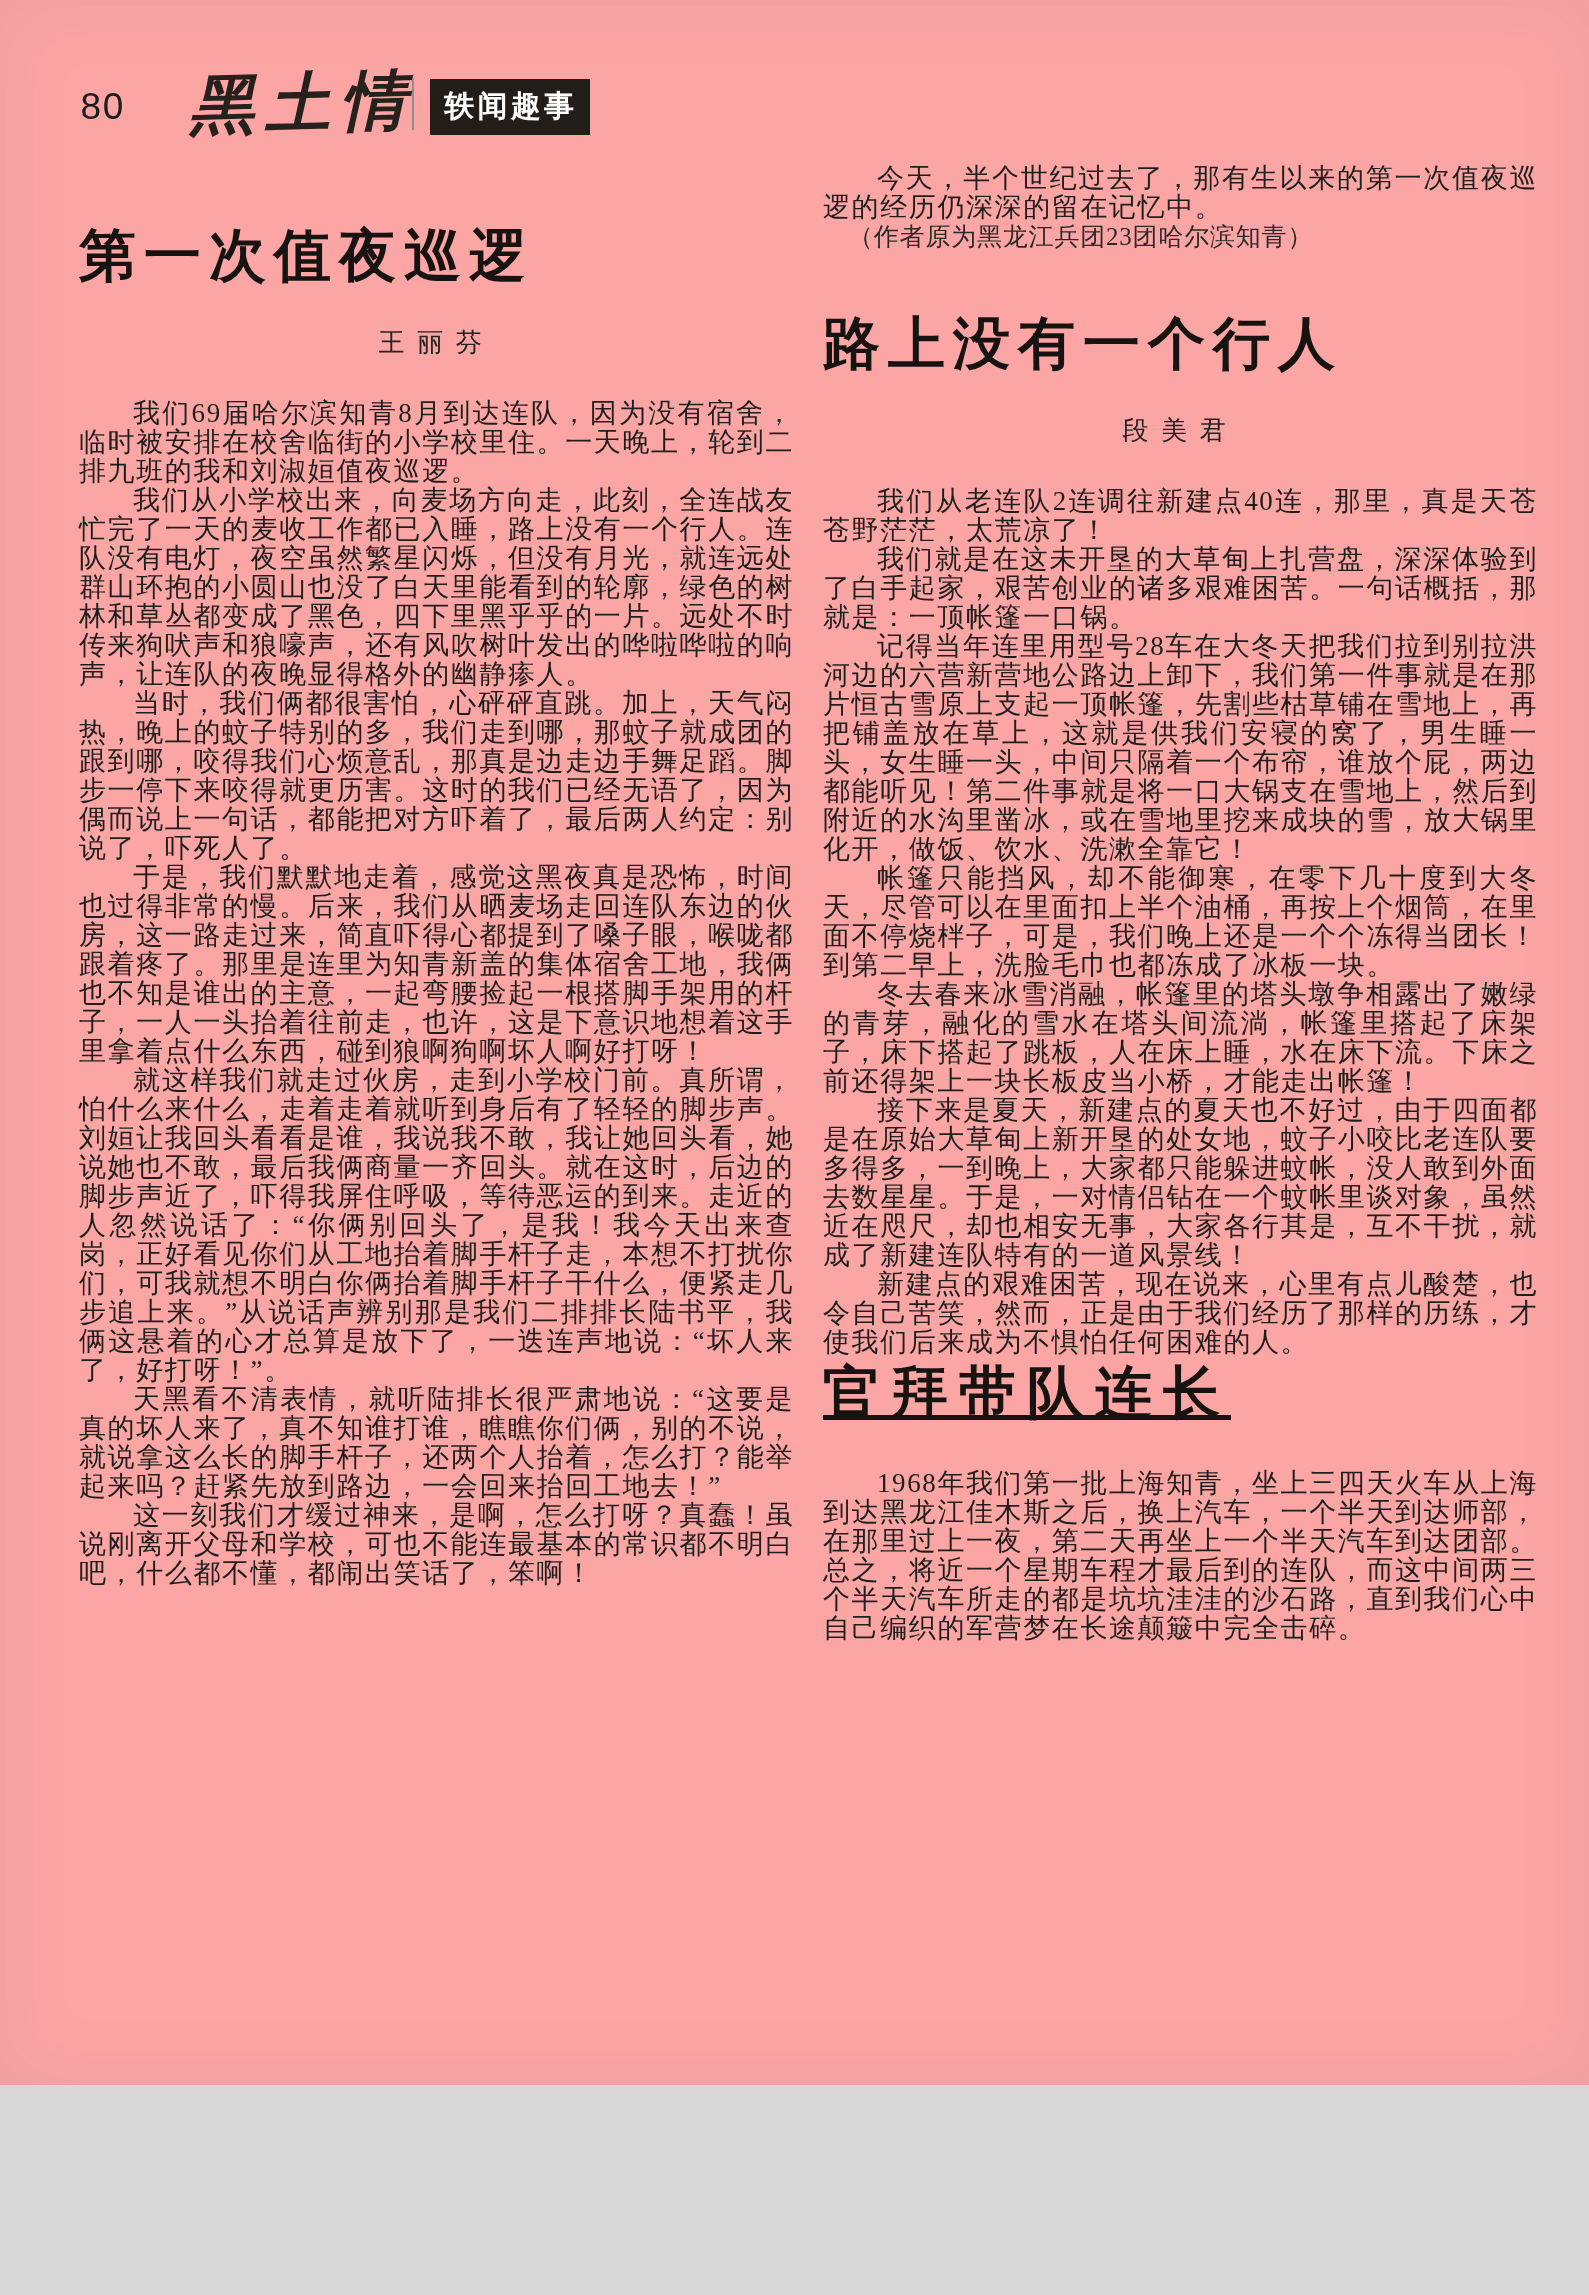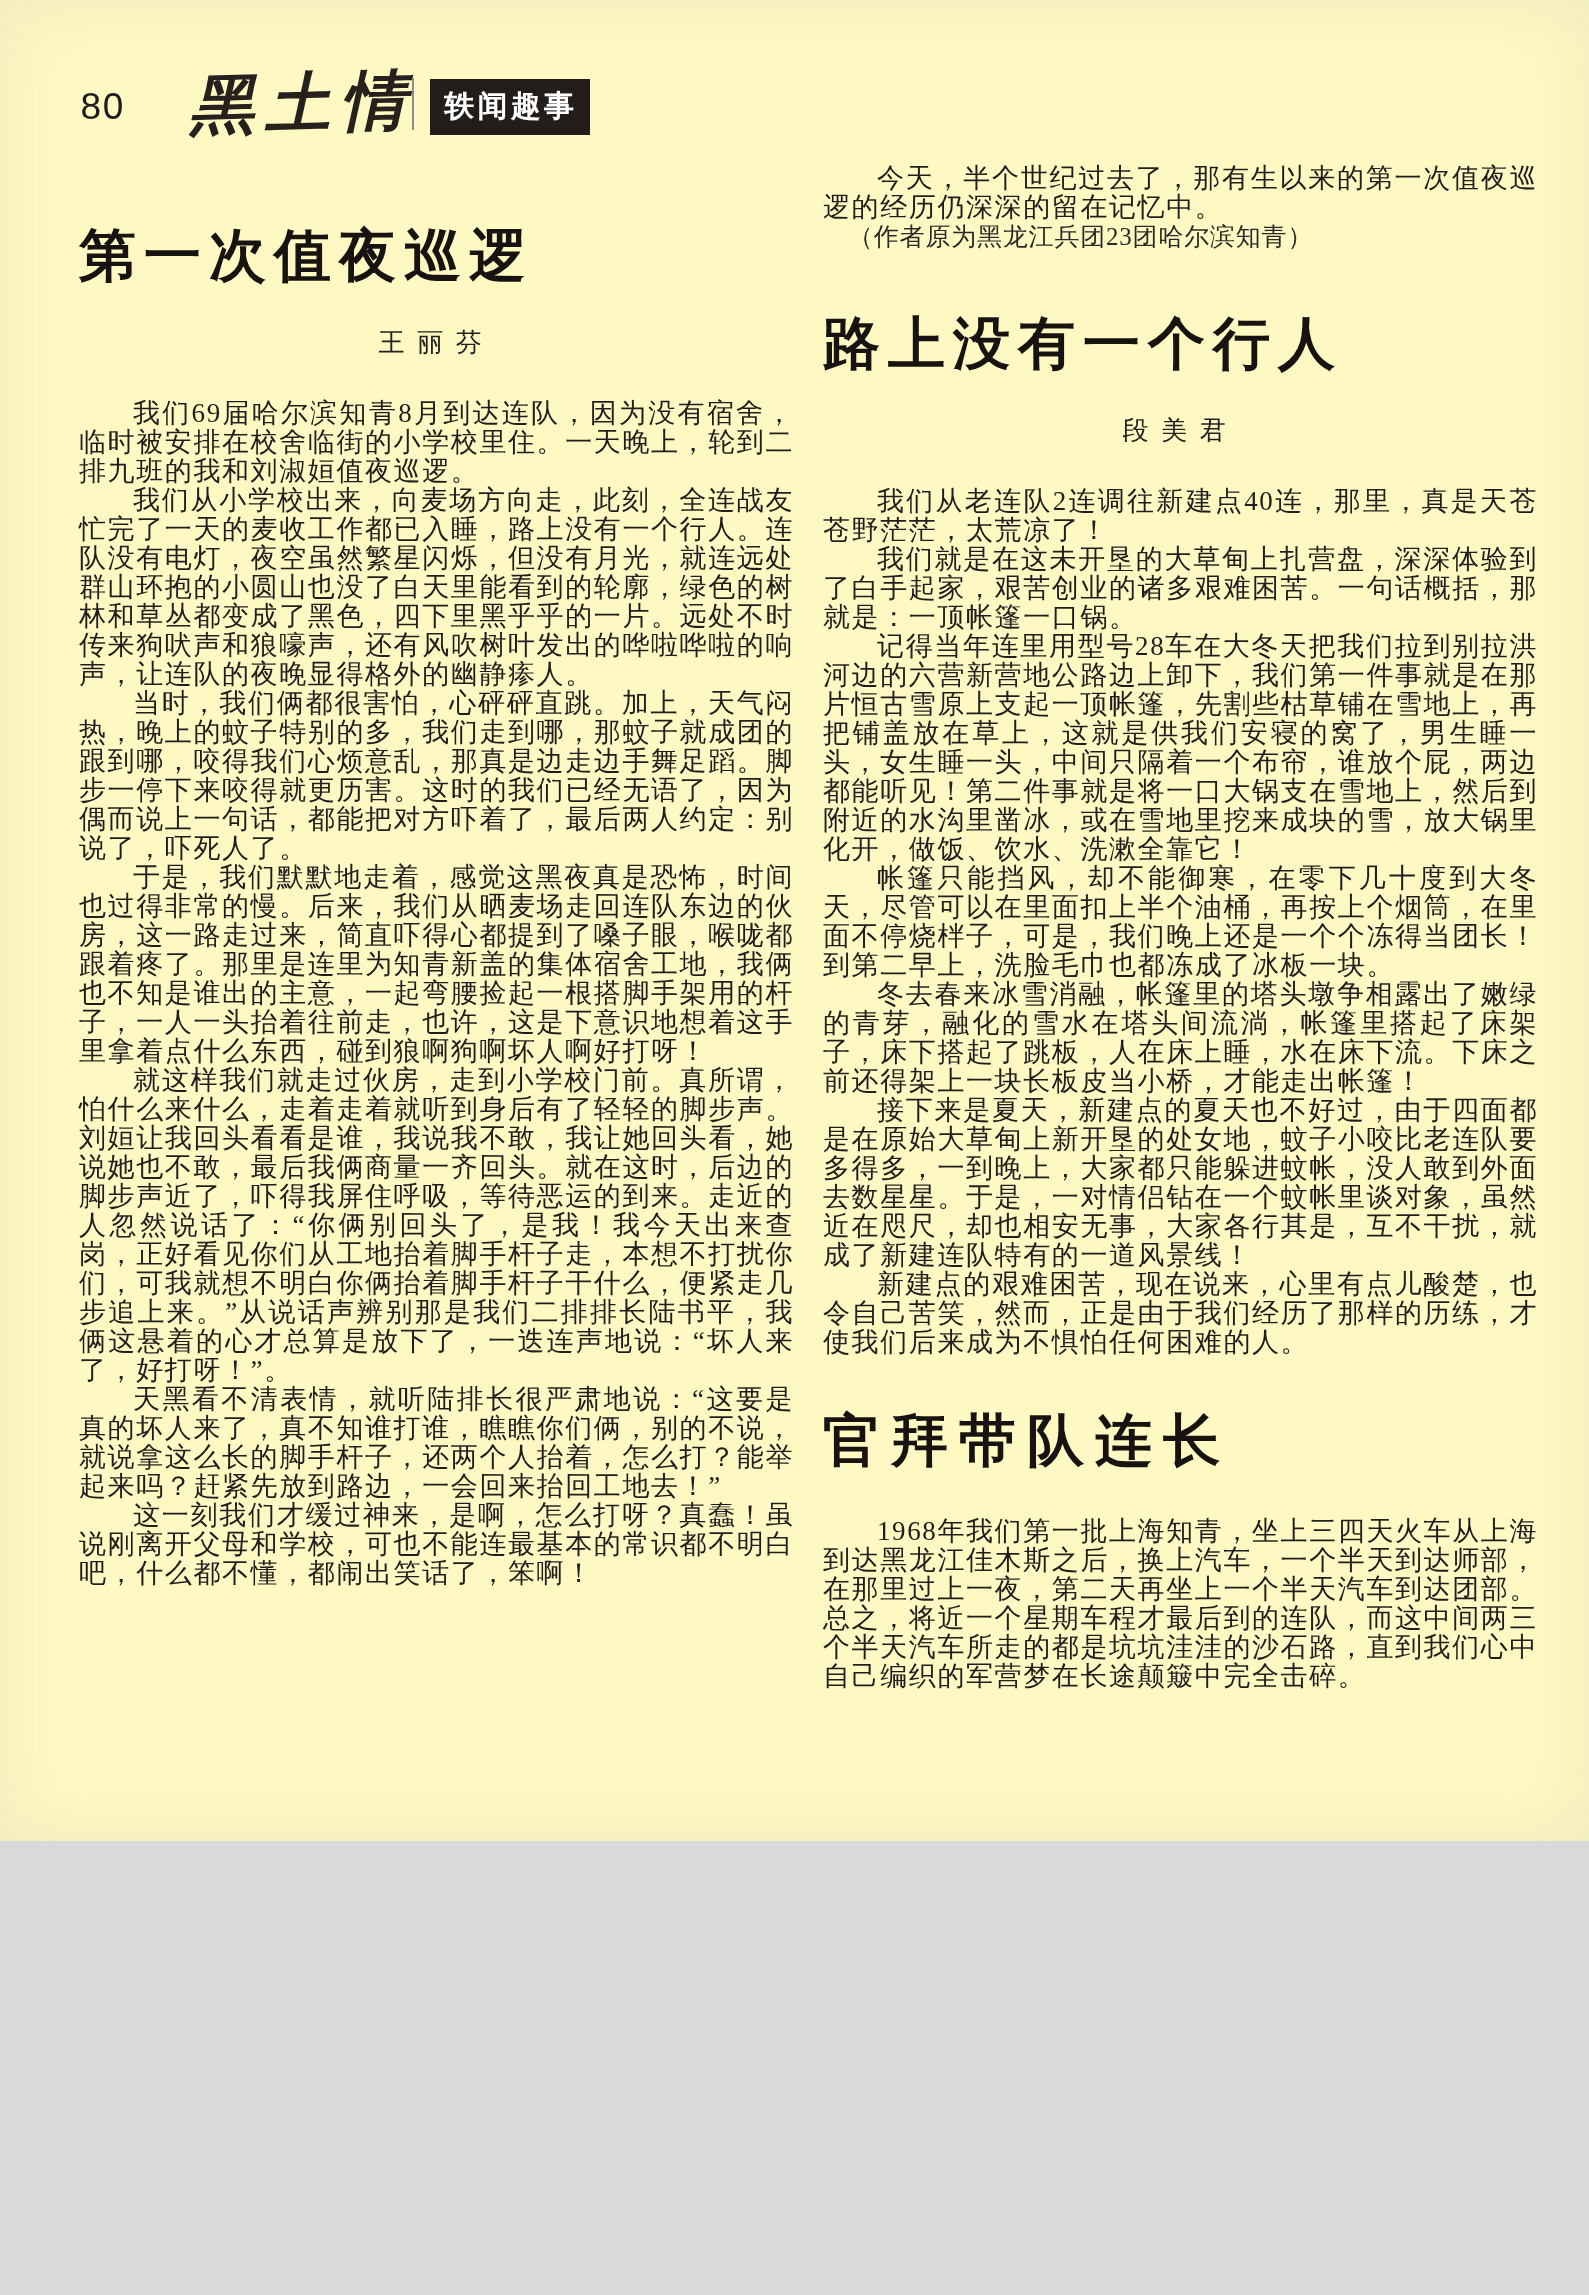--- a/index.html
+++ b/index.html
@@ -1,23 +1,23 @@
 <!DOCTYPE html>
 <html style="font-size:12.7px"><head>
 <meta charset="utf-8">
 <style>
   html, body { margin: 0; padding: 0; }
   body { background: #d9d9d9; }
 
   .page {
     position: relative;
     width: 1590px;
-    height: 1841px;
+    height: 2085px;
     margin: 0 auto;
-    background: #fef9c3;
+    background: #fca5a5;
     box-shadow: inset 0 0 72px rgba(120,120,120,0.12);
     overflow: hidden;
     font-family: "Liberation Serif", "DejaVu Serif", serif;
     color: #1f1d1b;
   }
 
   
   .header { position: absolute; top: 73px; left: 79px; width: 1431px; height: 72px; }
 
   .page-num {
@@ -54,21 +54,21 @@
   .col-right { left: 823px; top: 164px; }
 
   .article-title {
     margin: 0; text-align: left;
     font-size: 57px; font-weight: 700; color: #161310;
     letter-spacing: 8px; line-height: 72px;
     white-space: nowrap;
   }
   .col-left .article-title { margin-top: 29px; }
   .title-2 { margin-top: 57px; }
-  .title-3 { margin-top: 48px; letter-spacing: 11px; }
+  .title-3 { letter-spacing: 11px; text-decoration: underline; }
 
   .author {
     text-align: center; margin-top: 35px;
     font-size: 26px; letter-spacing: 12.7px; color: #242220;
     line-height: 32px;
   }
 
   .body { margin-top: 40px; }
   .body p {
     margin: 0;

